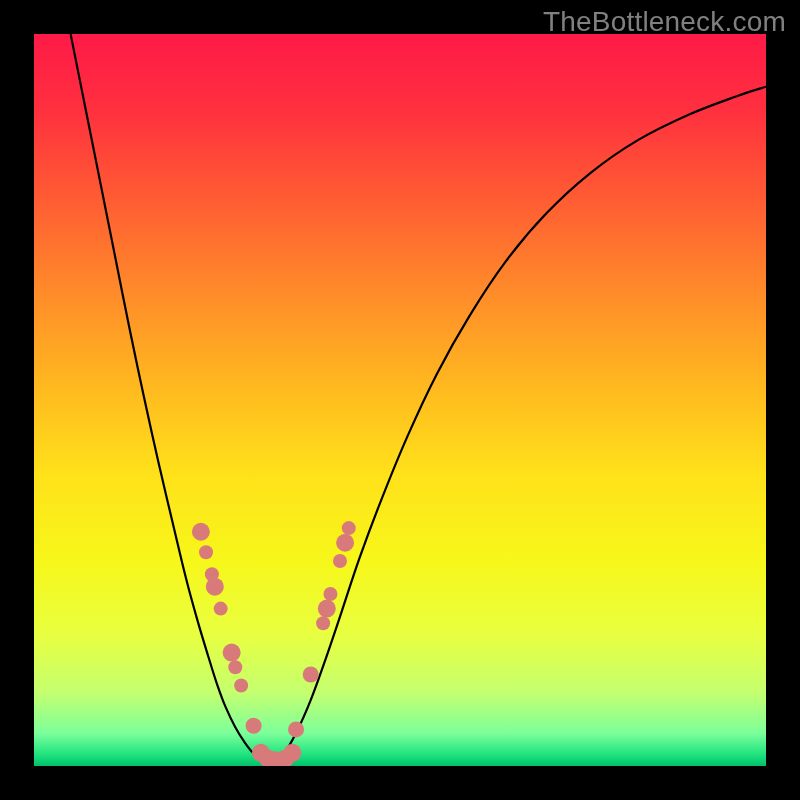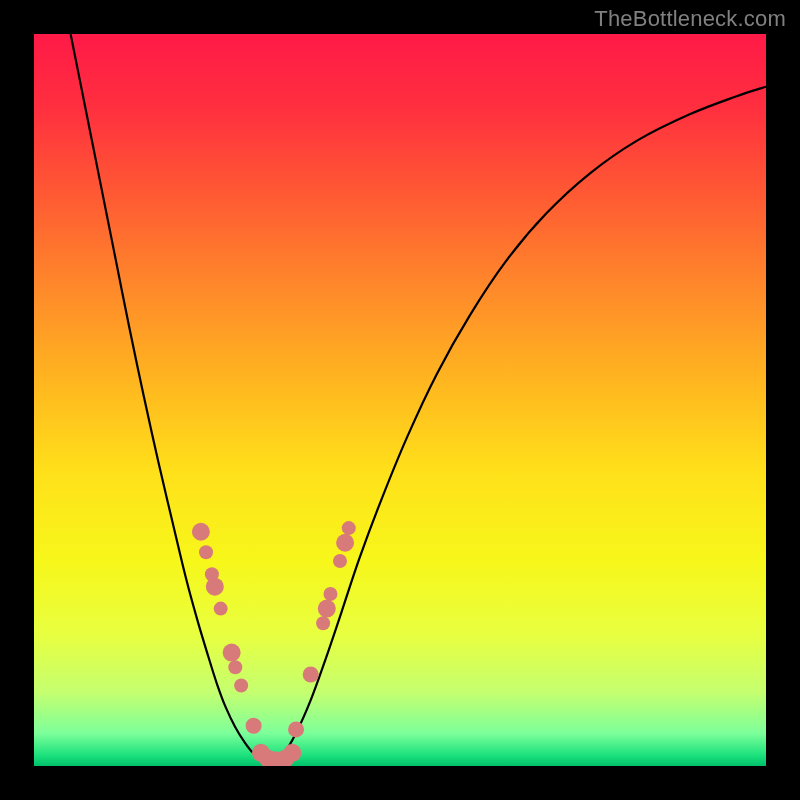--- a/index.html
+++ b/index.html
@@ -24,21 +24,21 @@
     top: 34px;
     width: 732px;
     height: 732px;
     overflow: hidden;
   }
   .watermark {
     position: absolute;
     top: 6px;
     right: 14px;
     color: #808080;
-    font-size: 22px;
+    font-size: 28px;
     font-weight: 400;
     letter-spacing: 0.2px;
     user-select: none;
   }
 </style>
 </head>
 <body>
 
 <div class="frame">
   <div class="plot-area">

